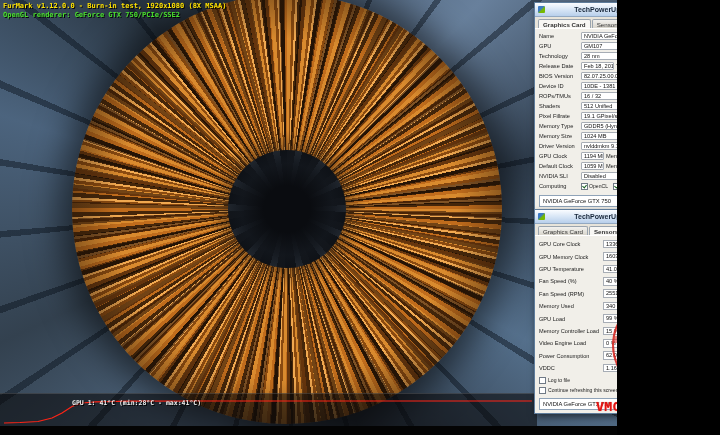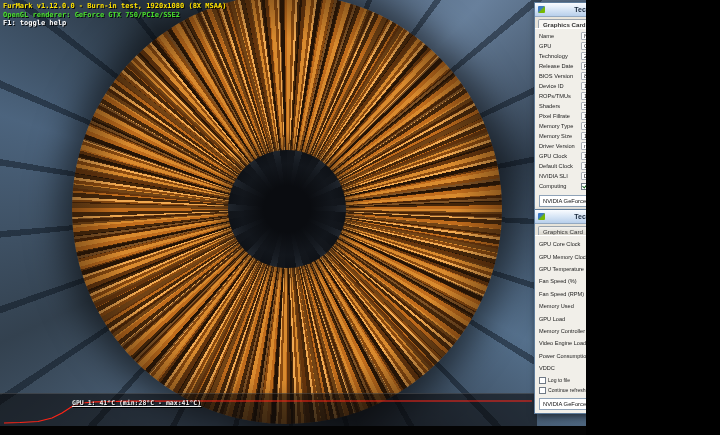--- a/index.html
+++ b/index.html
@@ -1,16 +1,16 @@
 <!DOCTYPE html>
 <html><head>
 <meta charset="utf-8">
 <style>
   html,body{margin:0;padding:0;background:#000;}
-  .stage{position:relative;width:586px;height:435px;overflow:hidden;background:#2e3a46;font-family:"Liberation Sans",sans-serif;}
+  .stage{position:relative;width:586px;height:435px;overflow:hidden;background:#2e3a46;font-family:"Liberation Sans",sans-serif;padding-left:31px;}
 
   
   .scene{position:absolute;inset:0;z-index:1;
     background:
       repeating-conic-gradient(from 8deg at 287px 208px, rgba(0,0,0,0) 0 13deg, rgba(8,16,26,0.45) 13deg 14.3deg),
       conic-gradient(from 0deg at 287px 208px,#45586e,#68809c 12%,#2f3d4d 22%,#55708c 33%,#27313d 45%,#5a7490 55%,#33414f 68%,#4c647e 80%,#283440 90%,#45586e),
       linear-gradient(#3c4c5e,#222c36);}
   .eye{position:absolute;left:72px;top:-6px;width:430px;height:430px;border-radius:50%;z-index:2;
     box-shadow:0 0 34px 12px rgba(0,0,0,0.55);
     background:
@@ -22,21 +22,21 @@
     background:
       radial-gradient(circle, #0a0c10 0 28%, rgba(18,22,28,0.85) 55%, rgba(10,12,16,0.35) 72%, rgba(0,0,0,0) 80%),
       repeating-conic-gradient(#161a20 0 8deg, #2c343e 8deg 15deg, #10141a 15deg 26deg);}
 
   
   .osd{position:absolute;left:3px;top:2px;z-index:12;font:bold 7px "DejaVu Sans Mono",monospace;line-height:8.6px;white-space:nowrap;text-shadow:1px 1px 0 rgba(0,0,0,0.9);}
   .osd .y{color:#ffe200}.osd .w{color:#fdfdfd}.osd .g{color:#49e02c}
 
   
   .graphband{position:absolute;left:0;top:393px;width:537px;height:33px;background:rgba(8,8,10,0.58);border-top:1px solid rgba(255,255,255,0.14);z-index:11;}
-  .graph-label{position:absolute;left:72px;top:399px;z-index:12;font:bold 6.5px "DejaVu Sans Mono",monospace;color:#f0f0f0;text-shadow:1px 1px 0 #000;text-decoration:underline;}
+  .graph-label{position:absolute;left:72px;top:399px;z-index:12;font:bold 6.5px "DejaVu Sans Mono",monospace;color:#f0f0f0;text-shadow:1px 1px 0 #000;}
   .bottomstrip{position:absolute;left:0;bottom:0;width:720px;height:9px;background:#040404;z-index:11;}
 
   
   .gpuz{position:absolute;width:176px;background:#f1efe9;border:1px solid #5f7d9c;box-shadow:2px 3px 7px rgba(0,0,0,0.55);z-index:20;box-sizing:border-box;}
   #gpuz1{left:534px;top:2px;}
   #gpuz2{left:534px;top:209px;}
   .tb{height:13px;display:flex;align-items:center;gap:2px;padding:0 3px;background:linear-gradient(#fafcff,#d8e6f6 50%,#b8cfeb);border-bottom:1px solid #93a9c2;}
   .tb .ic{width:7px;height:7px;border-radius:1px;background:linear-gradient(135deg,#3a79c4 40%,#76b900 60%);flex:none;}
   .tb .tt{flex:1;text-align:center;font-size:7px;color:#16263a;font-weight:bold;white-space:nowrap;overflow:hidden;}
   .tb .x{flex:none;width:13px;height:9px;border:1px solid #a85a4c;border-radius:2px;background:linear-gradient(#f0b0a0,#d85c4c);color:#fff;font-size:6px;line-height:8px;text-align:center;}
@@ -96,21 +96,20 @@
 
   <div class="scene">
     <div class="eye">
       <div class="pupil"></div>
     </div>
   </div>
 
   <div class="osd">
     <div class="y">FurMark v1.12.0.0 - Burn-in test, 1920x1080 (8X MSAA)</div>
     <div class="g">OpenGL renderer: GeForce GTX 750/PCIe/SSE2</div>
-    <div class="w">F1: toggle help</div>
   </div>
 
   <div class="graphband">
     <svg width="537" height="33" viewBox="0 0 537 33">
       <polyline fill="none" stroke="#ff2416" stroke-width="1.2" points="4,29 20,28.5 38,27.5 52,24 62,19 72,12.5 82,9 96,7.8 130,7.2 200,7 300,7 420,7 532,7"></polyline>
     </svg>
   </div>
   <div class="graph-label">GPU 1: 41°C (min:28°C - max:41°C)</div>
   <div class="bottomstrip"></div>
 

